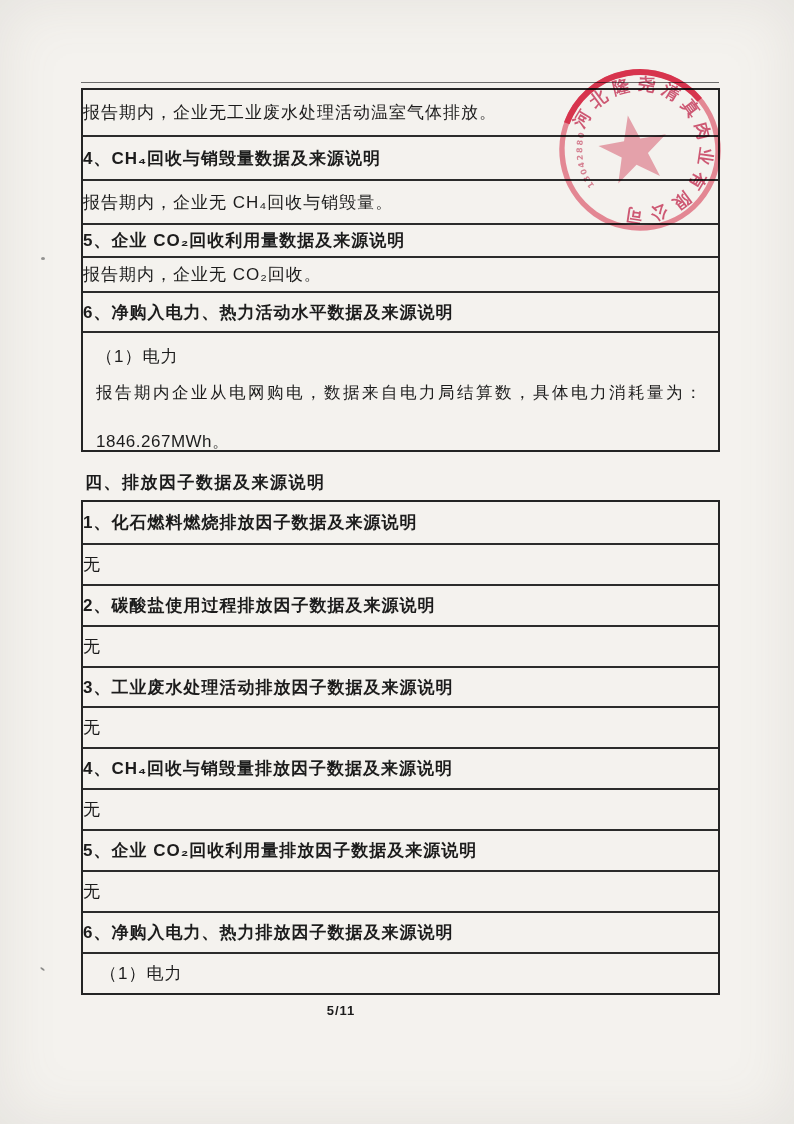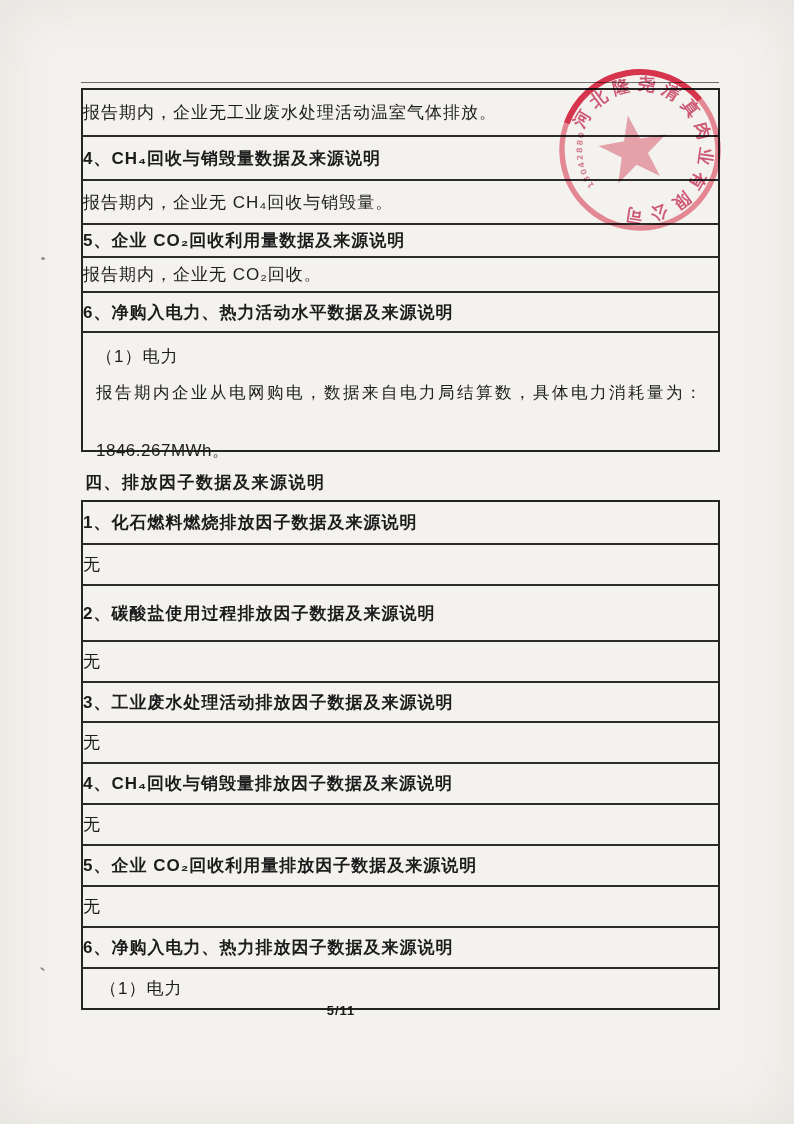--- a/index.html
+++ b/index.html
@@ -33,21 +33,21 @@
   .row.hdr{font-weight:700;}
   .row.indent{padding-left:17px;}
   .tallcell{
     position:relative;border-top:2px solid #2b2b2b;
     padding:6px 12px 0 13px;box-sizing:border-box;
     font-size:17px;
   }
   .tallcell .ln{line-height:20px;white-space:nowrap;}
   .tallcell .ln1{margin-top:8px;letter-spacing:1px;}
   .tallcell .ln2{margin-top:15px;letter-spacing:2.5px;font-size:16.5px;}
-  .tallcell .ln3{margin-top:39px;letter-spacing:.5px;}
+  .tallcell .ln3{margin-top:30px;letter-spacing:.5px;}
   .section-heading{
     position:absolute;left:85px;top:471px;
     font-size:17px;font-weight:700;letter-spacing:1.5px;
   }
   .footer{
     position:absolute;left:0;top:1003px;width:682px;
     text-align:center;font-size:13px;font-weight:700;letter-spacing:1px;
   }
   .stamp{
     position:absolute;left:530px;top:40px;width:220px;height:220px;
@@ -93,21 +93,21 @@
 
   <div class="section-heading">四、排放因子数据及来源说明</div>
 
   <div class="doc-table t2">
     <div class="row hdr" style="height:41px">
         <span>1、化石燃料燃烧排放因子数据及来源说明</span>
       </div>
     <div class="row" style="height:41px">
         <span>无</span>
       </div>
-    <div class="row hdr" style="height:56px">
+    <div class="row hdr" style="height:41px">
         <span>2、碳酸盐使用过程排放因子数据及来源说明</span>
       </div>
     <div class="row" style="height:41px">
         <span>无</span>
       </div>
     <div class="row hdr" style="height:40px">
         <span>3、工业废水处理活动排放因子数据及来源说明</span>
       </div>
     <div class="row" style="height:41px">
         <span>无</span>

